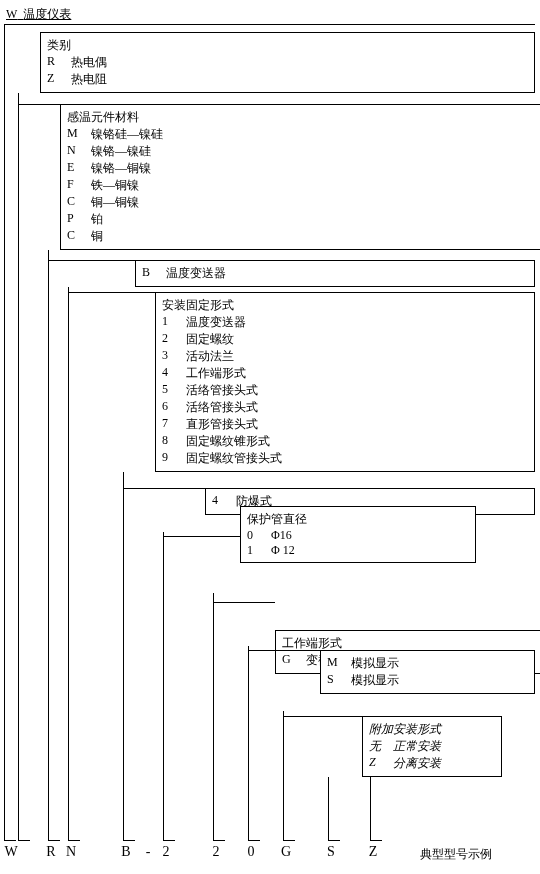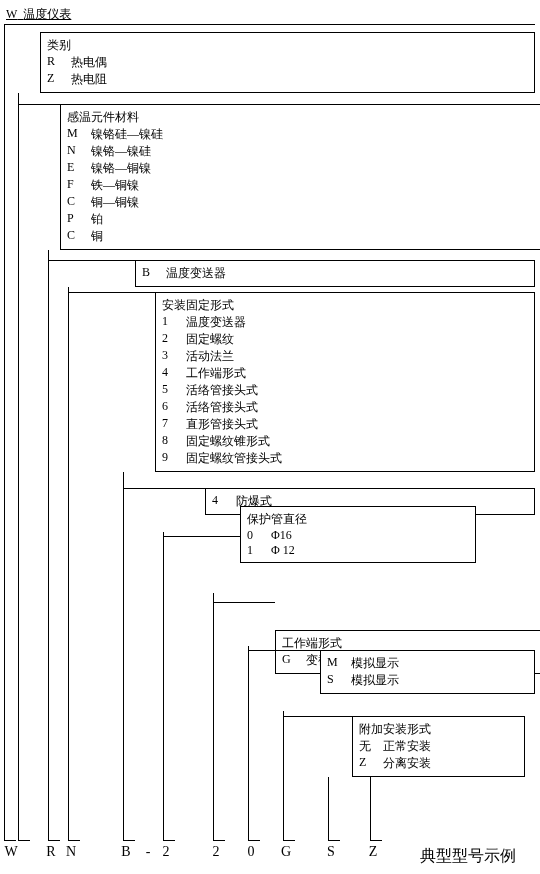--- a/index.html
+++ b/index.html
@@ -41,21 +41,21 @@
     white-space: nowrap;
   }
   .code-letter {
     position: absolute;
     font-size: 14px;
     text-align: center;
     width: 30px;
   }
   .example-label {
     position: absolute;
-    font-size: 16px;
+    font-size: 12px;
     white-space: nowrap;
   }
 </style>
 </head>
 <body>
 
 <div id="chart">
     <div class="root-label" style="left: 6px; top: 6px; text-decoration: underline;"><span>W</span>&nbsp;&nbsp;<span>温度仪表</span></div>
     <div class="tick" style="left: 4px; top: 24px; width: 531px;"></div>
     <div class="vline" style="left: 4px; top: 24px; height: 816px;"></div>
@@ -198,21 +198,21 @@
         <span class="optlabel">模拟显示</span>
       </div>
       <div class="optrow">
         <span class="optcode">S</span>
         <span class="optlabel">模拟显示</span>
       </div>
     </div>
     <div class="vline" style="left: 283px; top: 711px; height: 129px;"></div>
     <div class="tick" style="left: 283px; top: 840px; width: 12px;"></div>
     <div class="tick" style="left: 283px; top: 716px; width: 79px;"></div>
-    <div class="box" style="left: 352px; top: 716px; width: 173px;">
+    <div class="box" style="left: 362px; top: 716px; width: 140px; font-style: italic;">
       <div class="title">附加安装形式</div>
       <div class="optrow">
         <span class="optcode">无</span>
         <span class="optlabel">正常安装</span>
       </div>
       <div class="optrow">
         <span class="optcode">Z</span>
         <span class="optlabel">分离安装</span>
       </div>
     </div>

